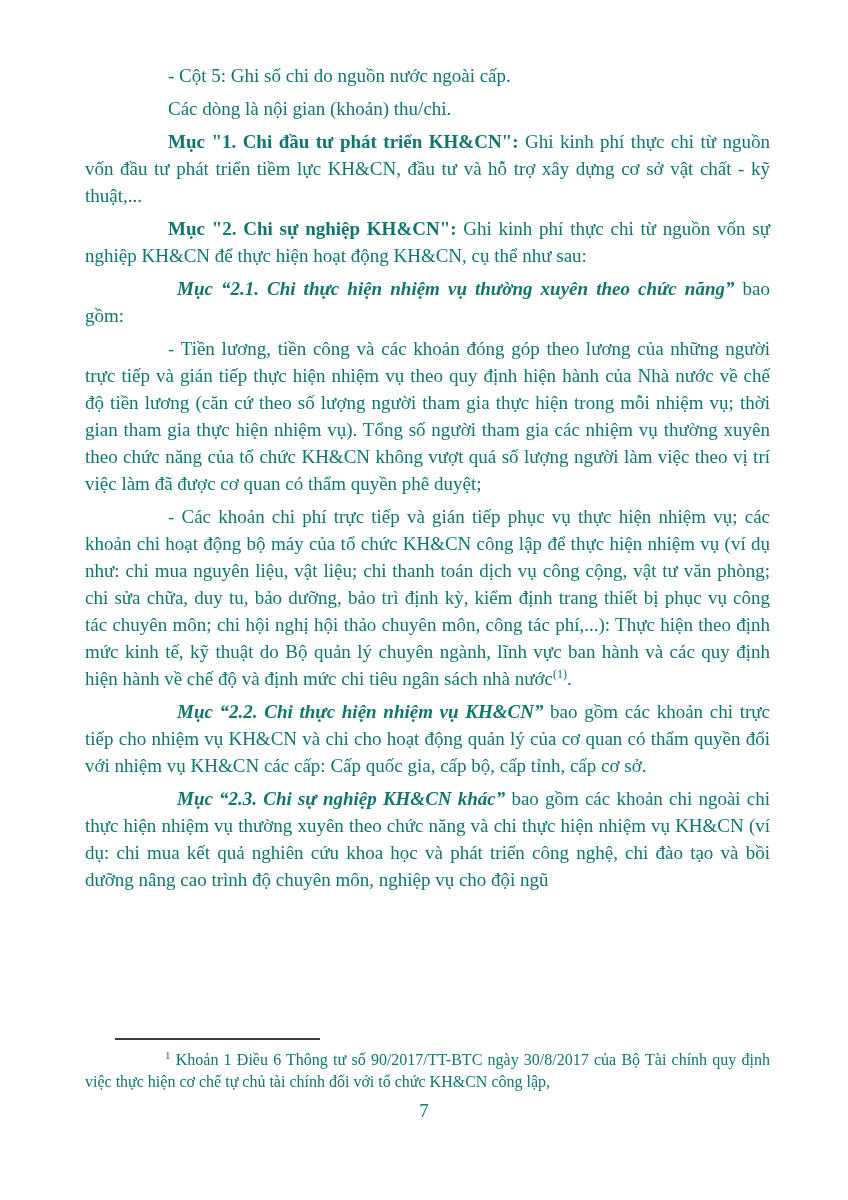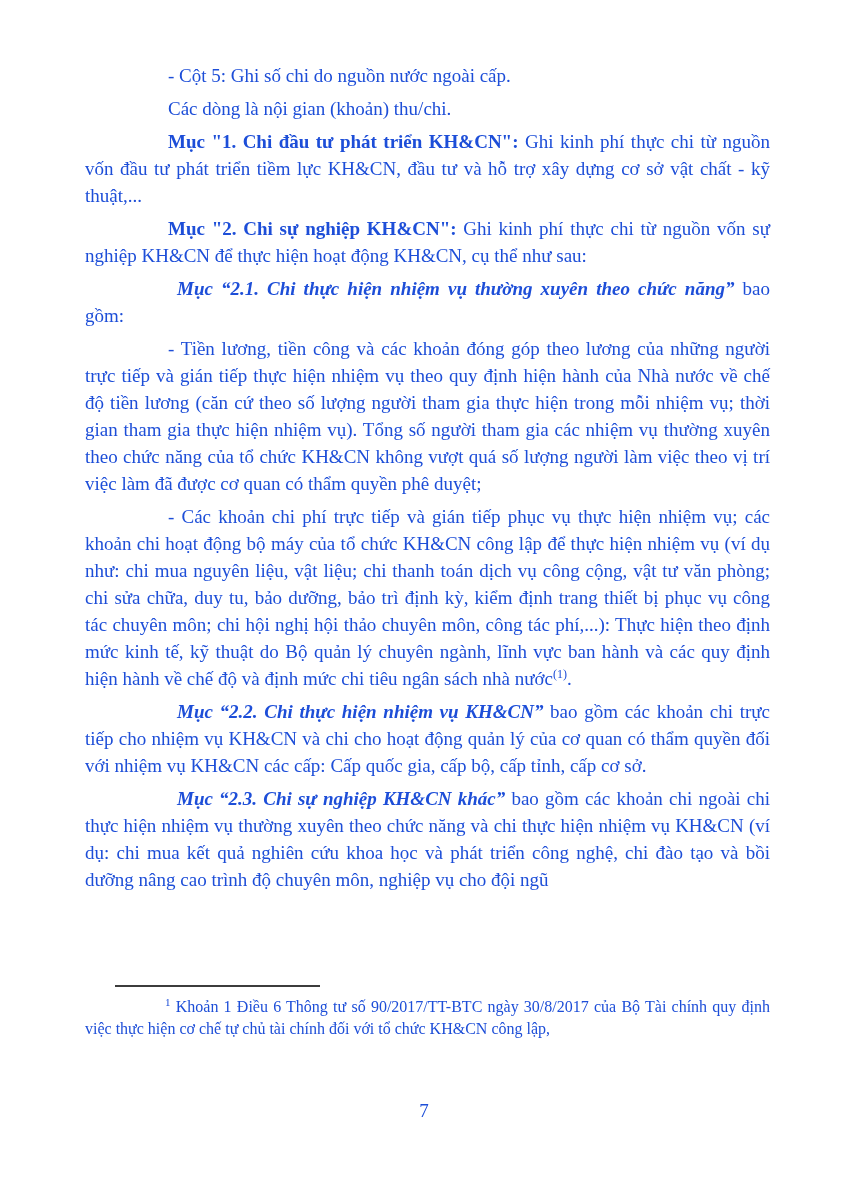--- a/index.html
+++ b/index.html
@@ -6,21 +6,21 @@
     margin: 0;
     padding: 0;
     background: #ffffff;
   }
   .page {
     position: relative;
     width: 848px;
     height: 1200px;
     background: #ffffff;
     font-family: "Liberation Serif", "DejaVu Serif", serif;
-    color: #1d4ed8;
+    color: #0f766e;
     overflow: hidden;
   }
   .body-text {
     position: absolute;
     left: 85px;
     top: 62px;
     width: 685px;
   }
   p.para {
     margin: 0 0 6px 0;
@@ -32,21 +32,21 @@
   .b  { font-weight: bold; }
   .bi { font-weight: bold; font-style: italic; margin-left: 9px; }
   sup.fn-ref {
     font-size: 12px;
     line-height: 0;
     vertical-align: super;
   }
   .footnote-area {
     position: absolute;
     left: 85px;
-    top: 985px;
+    top: 1038px;
     width: 685px;
   }
   .fn-rule {
     width: 205px;
     height: 0;
     margin-left: 30px;
     border-top: 2px solid #3c3c3c;
   }
   .fn-text {
     margin: 9px 0 0 0;

